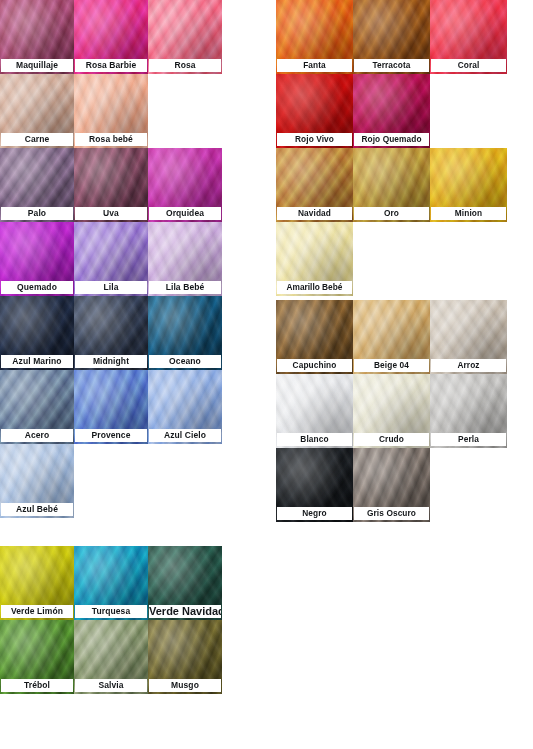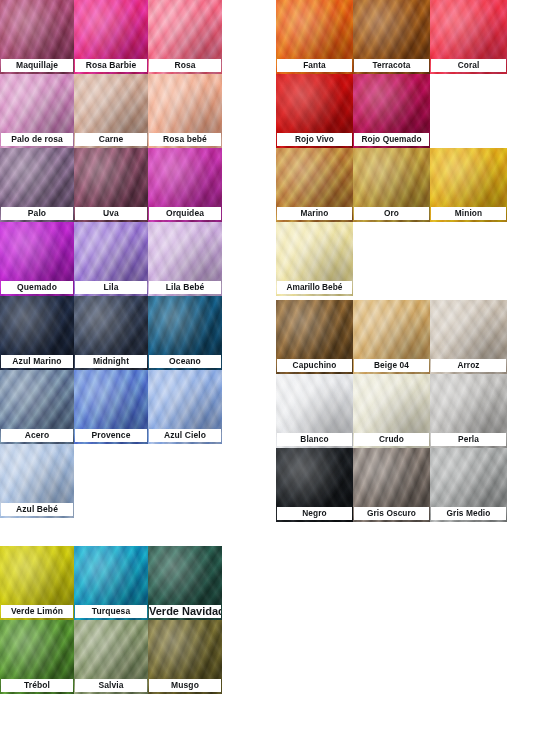--- a/index.html
+++ b/index.html
@@ -144,29 +144,20 @@
               <div class="plies" style="transform: rotate(6deg);"></div>
               <div class="plies2" style="transform: rotate(5deg);"></div>
               <div class="shade"></div>
             </div>
             <div class="label">Rosa</div>
           </div>
         </div>
         <div class="row">
           <div class="swatch">
             <div class="art">
-              <div class="base" style="background: linear-gradient(135deg, rgb(227, 166, 210) 0%, rgb(196, 127, 182) 100%);"></div>
-              <div class="plies" style="transform: rotate(0deg);"></div>
-              <div class="plies2" style="transform: rotate(-5deg);"></div>
-              <div class="shade"></div>
-            </div>
-            <div class="label">Palo de rosa</div>
-          </div>
-          <div class="swatch">
-            <div class="art">
               <div class="base" style="background: linear-gradient(135deg, rgb(224, 191, 174) 0%, rgb(196, 157, 138) 100%);"></div>
               <div class="plies" style="transform: rotate(6deg);"></div>
               <div class="plies2" style="transform: rotate(0deg);"></div>
               <div class="shade"></div>
             </div>
             <div class="label">Carne</div>
           </div>
           <div class="swatch">
             <div class="art">
               <div class="base" style="background: linear-gradient(135deg, rgb(247, 192, 168) 0%, rgb(237, 168, 140) 100%);"></div>
@@ -418,21 +409,21 @@
           </div>
         </div>
         <div class="row">
           <div class="swatch right-cell">
             <div class="art">
               <div class="base" style="background: linear-gradient(135deg, rgb(207, 148, 68) 0%, rgb(168, 112, 42) 100%);"></div>
               <div class="plies" style="transform: rotate(6deg);"></div>
               <div class="plies2" style="transform: rotate(-5deg);"></div>
               <div class="shade"></div>
             </div>
-            <div class="label">Marino</div>
+            <div class="label">Navidad</div>
           </div>
           <div class="swatch right-cell">
             <div class="art">
               <div class="base" style="background: linear-gradient(135deg, rgb(205, 167, 67) 0%, rgb(166, 131, 42) 100%);"></div>
               <div class="plies" style="transform: rotate(-6deg);"></div>
               <div class="plies2" style="transform: rotate(0deg);"></div>
               <div class="shade"></div>
             </div>
             <div class="label">Oro</div>
           </div>
@@ -528,26 +519,17 @@
             <div class="label">Negro</div>
           </div>
           <div class="swatch right-cell">
             <div class="art">
               <div class="base" style="background: linear-gradient(135deg, rgb(138, 127, 120) 0%, rgb(102, 92, 85) 100%);"></div>
               <div class="plies" style="transform: rotate(-6deg);"></div>
               <div class="plies2" style="transform: rotate(5deg);"></div>
               <div class="shade"></div>
             </div>
             <div class="label">Gris Oscuro</div>
-          </div>
-          <div class="swatch right-cell">
-            <div class="art">
-              <div class="base" style="background: linear-gradient(135deg, rgb(185, 187, 187) 0%, rgb(151, 154, 154) 100%);"></div>
-              <div class="plies" style="transform: rotate(0deg);"></div>
-              <div class="plies2" style="transform: rotate(-5deg);"></div>
-              <div class="shade"></div>
-            </div>
-            <div class="label">Gris Medio</div>
           </div>
         </div>
       </div>
     </div>
   </div>
 
 </body></html>

